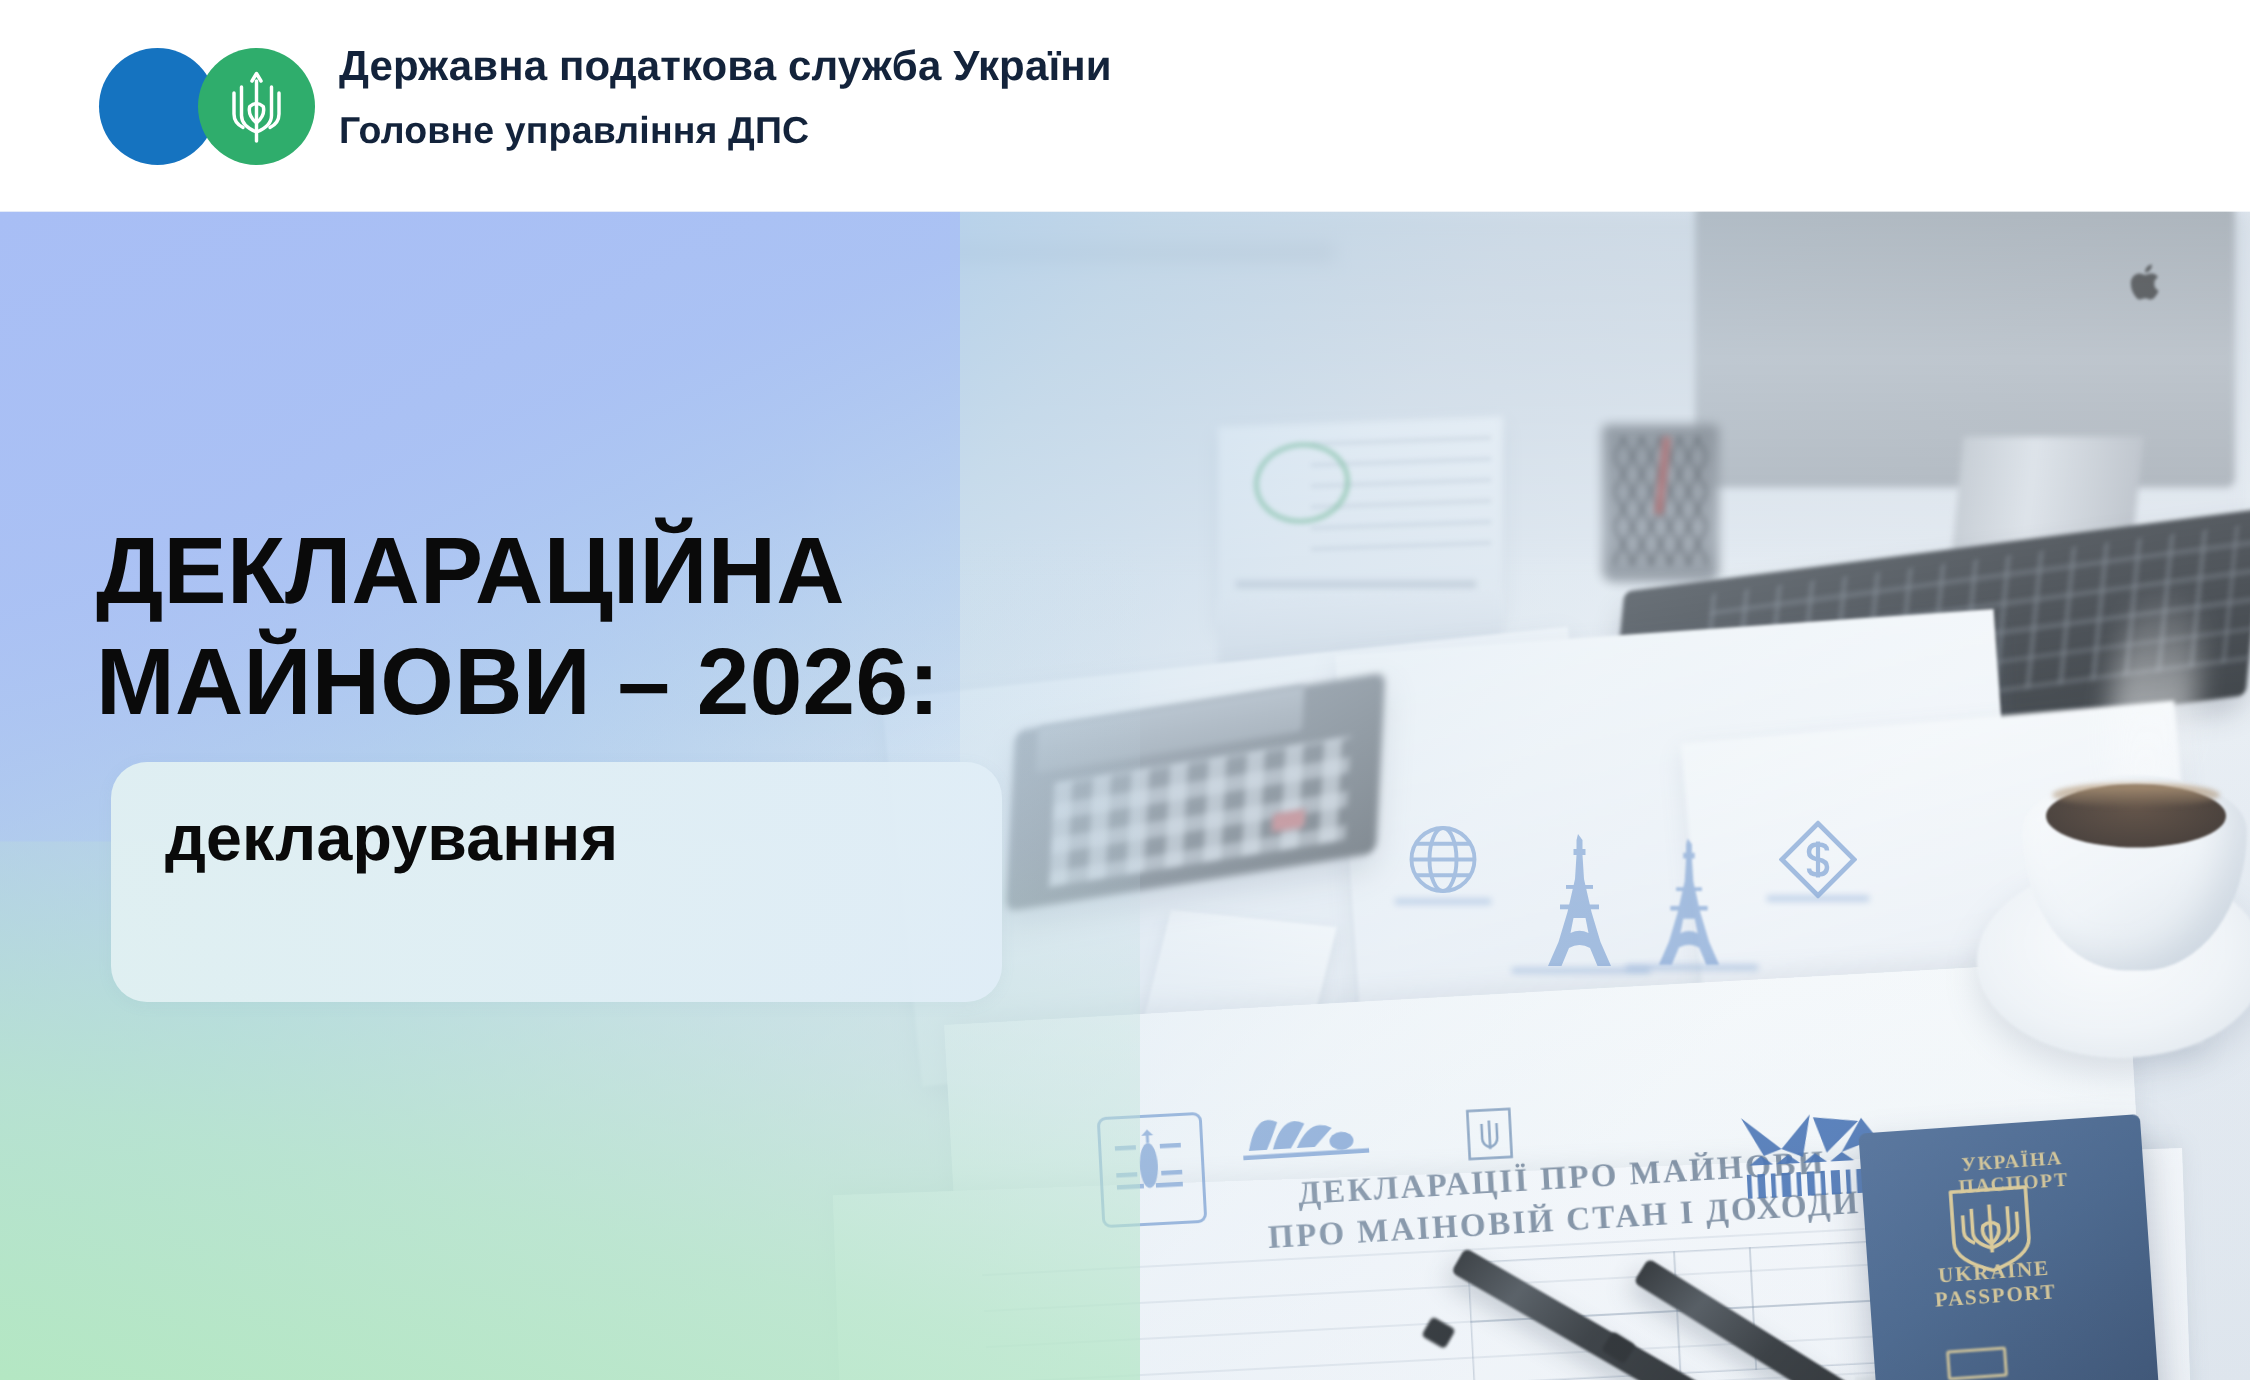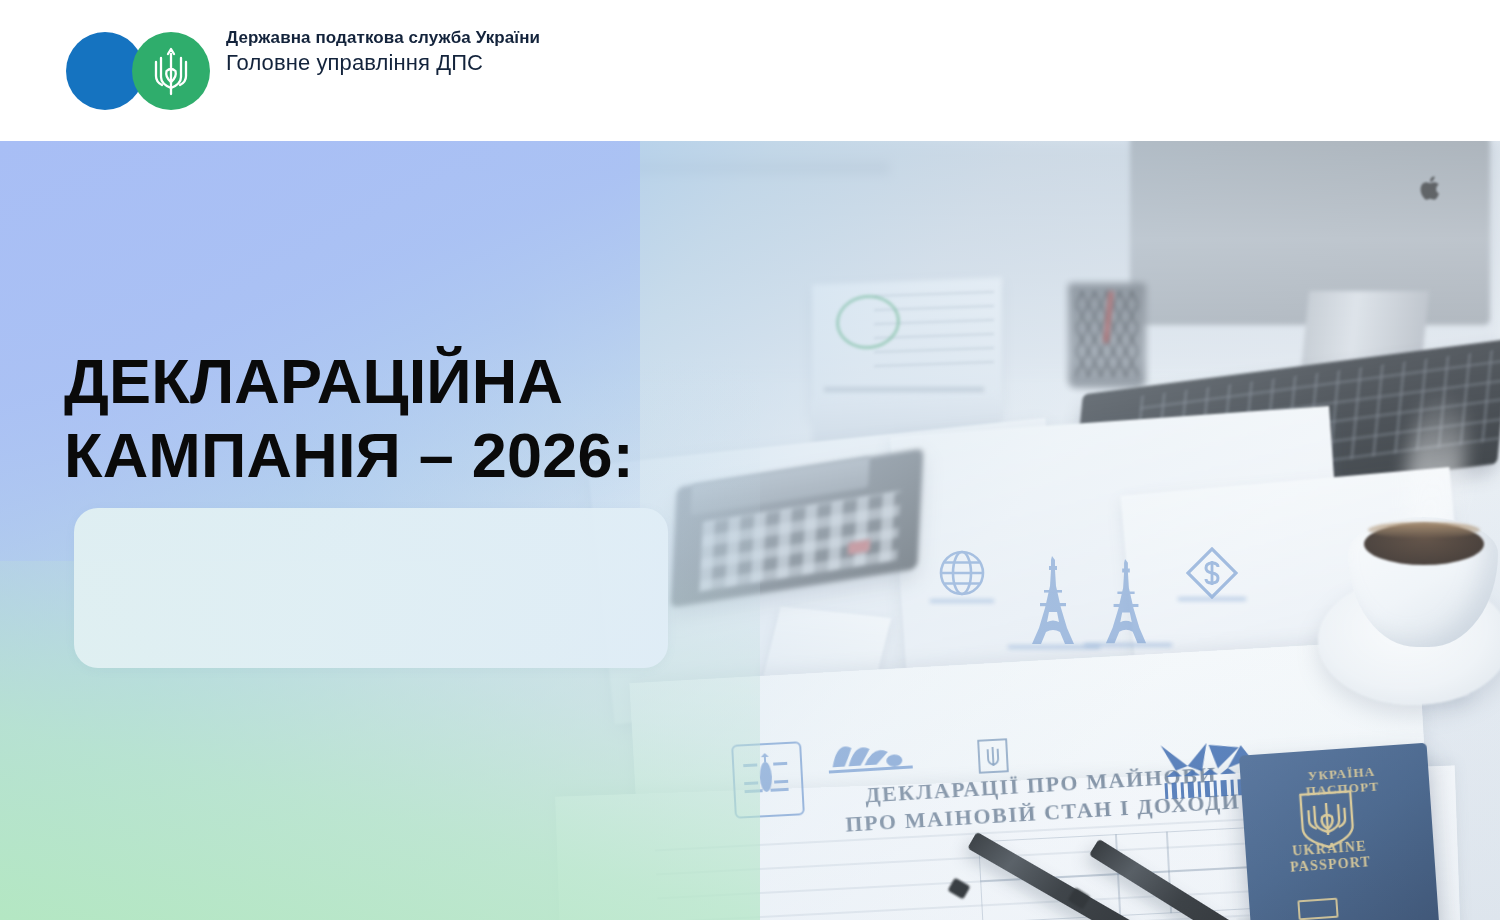--- a/index.html
+++ b/index.html
@@ -57,29 +57,30 @@
     left: 66px; top: 0;
     width: 78px; height: 78px;
   }
   .header-text {
     position: absolute;
     left: 226px;
     top: 29px;
     color: #13233B;
   }
   .header-line-1 {
-    font-size: 17px;
+    font-size: 28px;
     font-weight: bold;
     letter-spacing: 0.1px;
     line-height: 1.1;
+    margin-bottom: 11px;
     white-space: nowrap;
   }
   .header-line-2, .header-line-3 {
-    font-size: 22px;
-    font-weight: normal;
+    font-size: 25px;
+    font-weight: bold;
     letter-spacing: 0.1px;
     line-height: 1.32;
     white-space: nowrap;
   }
 
   
   .hero {
     position: absolute;
     left: 0; top: 141px;
     width: 1500px;
@@ -745,24 +746,25 @@
     </div>
 
     <div class="overlay-wash"></div>
     <div class="overlay-green"></div>
     <div class="overlay-blue-left"></div>
 
     <div class="hero-content">
 
       <div class="title">
         <span class="title-line">ДЕКЛАРАЦІЙНА</span>
-        <span class="title-line">КАМПАНІЯ – 2026:</span>
+        <span class="title-line">МАЙНОВИ – 2026:</span>
       </div>
 
       <div class="subtitle-box"></div>
       <div class="subtitle">
+        <span class="subtitle-line">декларування</span>
       </div>
 
     </div>
 
   </div>
 
 </div>
 
 </body></html>

